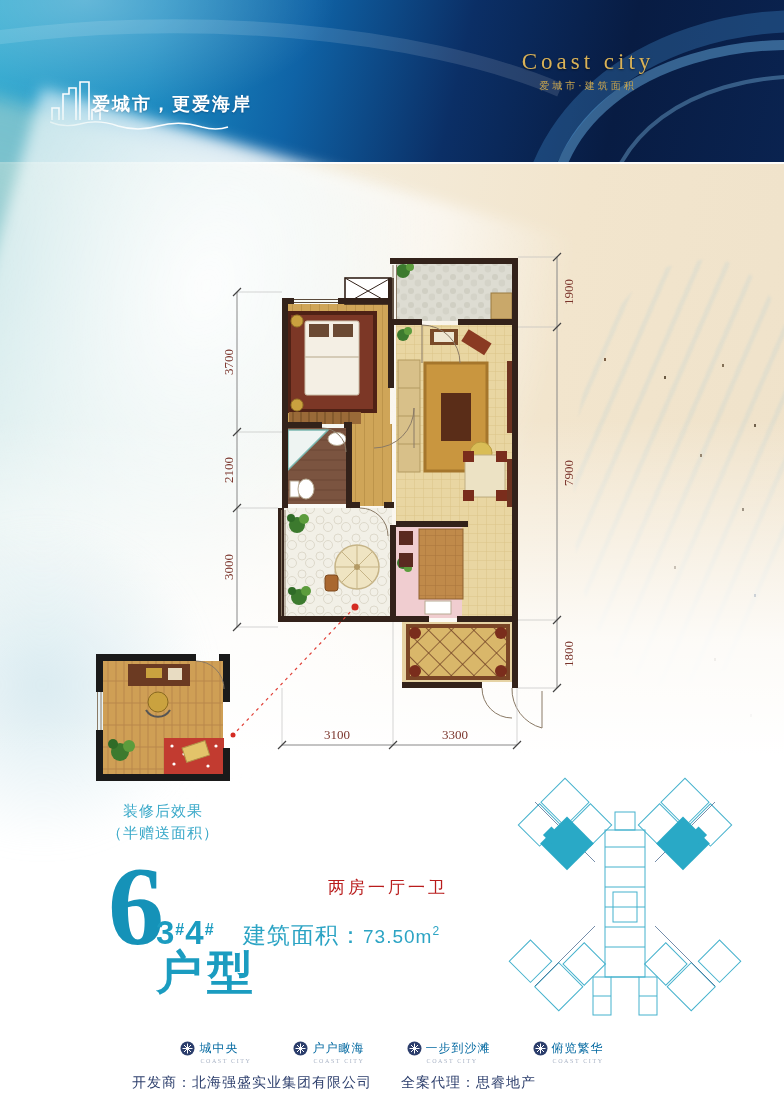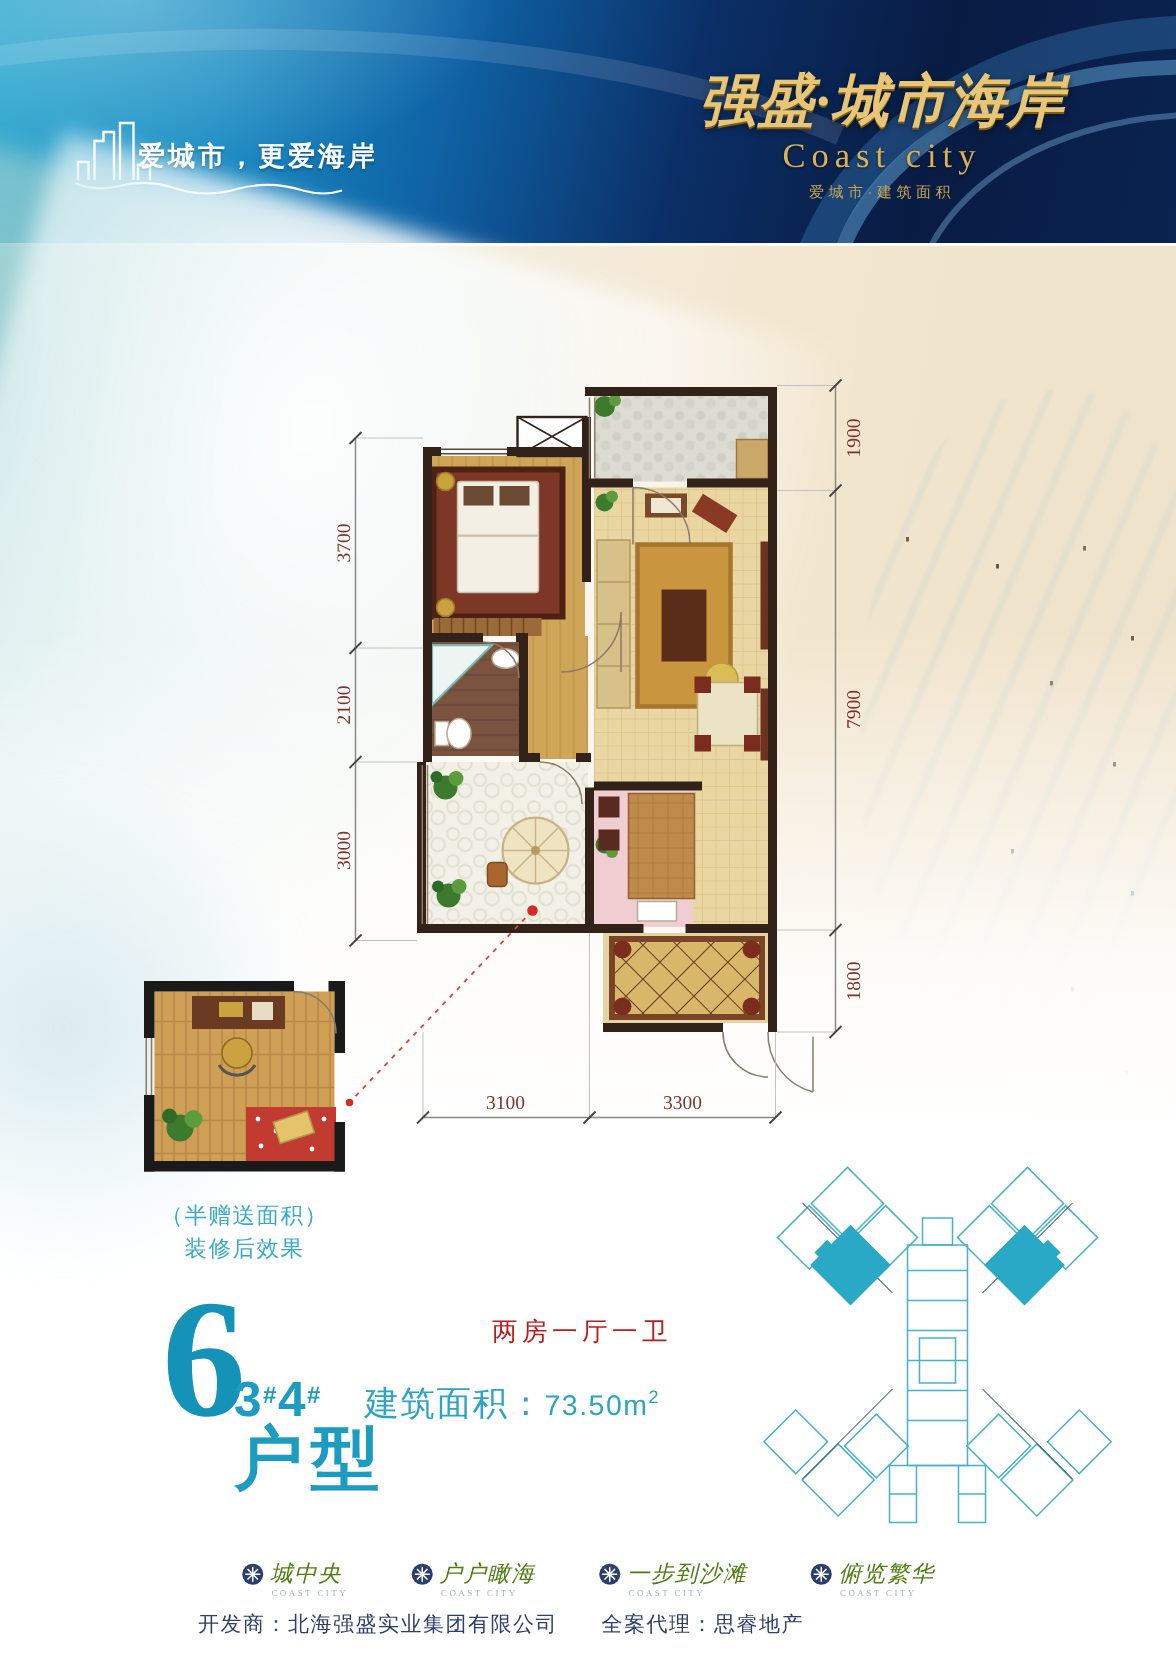--- a/index.html
+++ b/index.html
@@ -59,21 +59,21 @@
   .unit-area .val{font-size:19px;}
   .unit-area sup{font-size:12px;vertical-align:8px;}
 
   
   .siteplan{left:505px;top:772px;}
 
   
   .features{left:0;top:1040px;width:784px;display:flex;justify-content:center;gap:42px;}
   .feat{display:flex;flex-direction:column;align-items:flex-start;}
   .feat-row{display:flex;align-items:center;gap:4px;}
-  .feat-label{color:#4d7c0f;font-size:15px;letter-spacing:1px;font-style:italic;}
+  .feat-label{color:#0369a1;font-size:12px;letter-spacing:1px;}
   .feat-sub{color:#aab4c6;font-size:6px;letter-spacing:1.6px;margin-left:20px;margin-top:1px;
     font-family:"Liberation Serif",serif;}
   .footer-line{left:0;top:1074px;width:668px;text-align:center;color:#2c3e6c;font-size:14px;letter-spacing:1px;}
   .footer-line span{margin:0 12px;}
 </style>
 </head>
 <body>
 
 <div class="page">
 
@@ -84,21 +84,20 @@
       <path d="M540,175 C590,40 770,-10 920,40" fill="none" stroke="rgba(70,150,215,.30)" stroke-width="22"></path>
       <path d="M620,165 C660,90 770,60 880,85" fill="none" stroke="rgba(140,205,245,.35)" stroke-width="4"></path>
       <path d="M-20,40 C180,10 420,30 560,90" fill="none" stroke="rgba(255,255,255,.12)" stroke-width="14"></path>
     </svg>
     <svg class="abs skyline" width="180" height="62" viewBox="0 0 180 62">
       <path d="M2,52 v-12 h7 v12 M13,52 v-26 h6 v-6 h7 v32 M30,52 v-38 h9 v38 M42,52 v-10 h8 v10" fill="none" stroke="#ffffff" stroke-width="1.6"></path>
       <path d="M0,54 q14,6 30,2 q18,-5 38,2 q20,6 40,0 q22,-6 44,1 q14,4 26,0" fill="none" stroke="#ffffff" stroke-width="1.4"></path>
     </svg>
     <div class="abs hdr-tagline">爱城市，更爱海岸</div>
     <div class="abs logo">
-      <div class="logo-cn">强盛·城市海岸</div>
       <div class="logo-en">Coast city</div>
       <div class="logo-sub">爱城市·建筑面积</div>
     </div>
   </div>
 
   <div class="abs beach">
     <div class="abs water"></div>
     <div class="abs foam"></div>
     <div class="abs streaks"></div>
     <div class="abs people"></div>
@@ -332,22 +331,22 @@
       <rect x="8" y="6" width="7" height="38"></rect>
         <rect x="8" y="82" width="7" height="51"></rect>
       <rect x="8" y="126" width="134" height="7"></rect>
       <rect x="135" y="6" width="7" height="48"></rect>
         <rect x="135" y="100" width="7" height="33"></rect>
     </g>
     <path d="M9.5,44 V82 M13,44 V82" stroke="#8a7a66" stroke-width="1" fill="none"></path>
     <path d="M108,13 A28,28 0 0 1 136,41" fill="none" stroke="#8a7a66" stroke-width="1"></path>
   </svg>
   <div class="abs inset-caption">
+    <div>装修后效果</div>
     <div>（半赠送面积）</div>
-    <div>装修后效果</div>
   </div>
 
   <div class="abs unit-num">6</div>
   <div class="abs unit-right">
     <div class="unit-bld"><span>3</span><sup>#</sup><span>4</span><sup>#</sup></div>
     <div class="unit-type">户型</div>
   </div>
   <div class="abs unit-rooms">两房一厅一卫</div>
   <div class="abs unit-area"><span>建筑面积：</span><span class="val">73.50m</span><sup>2</sup></div>
 

